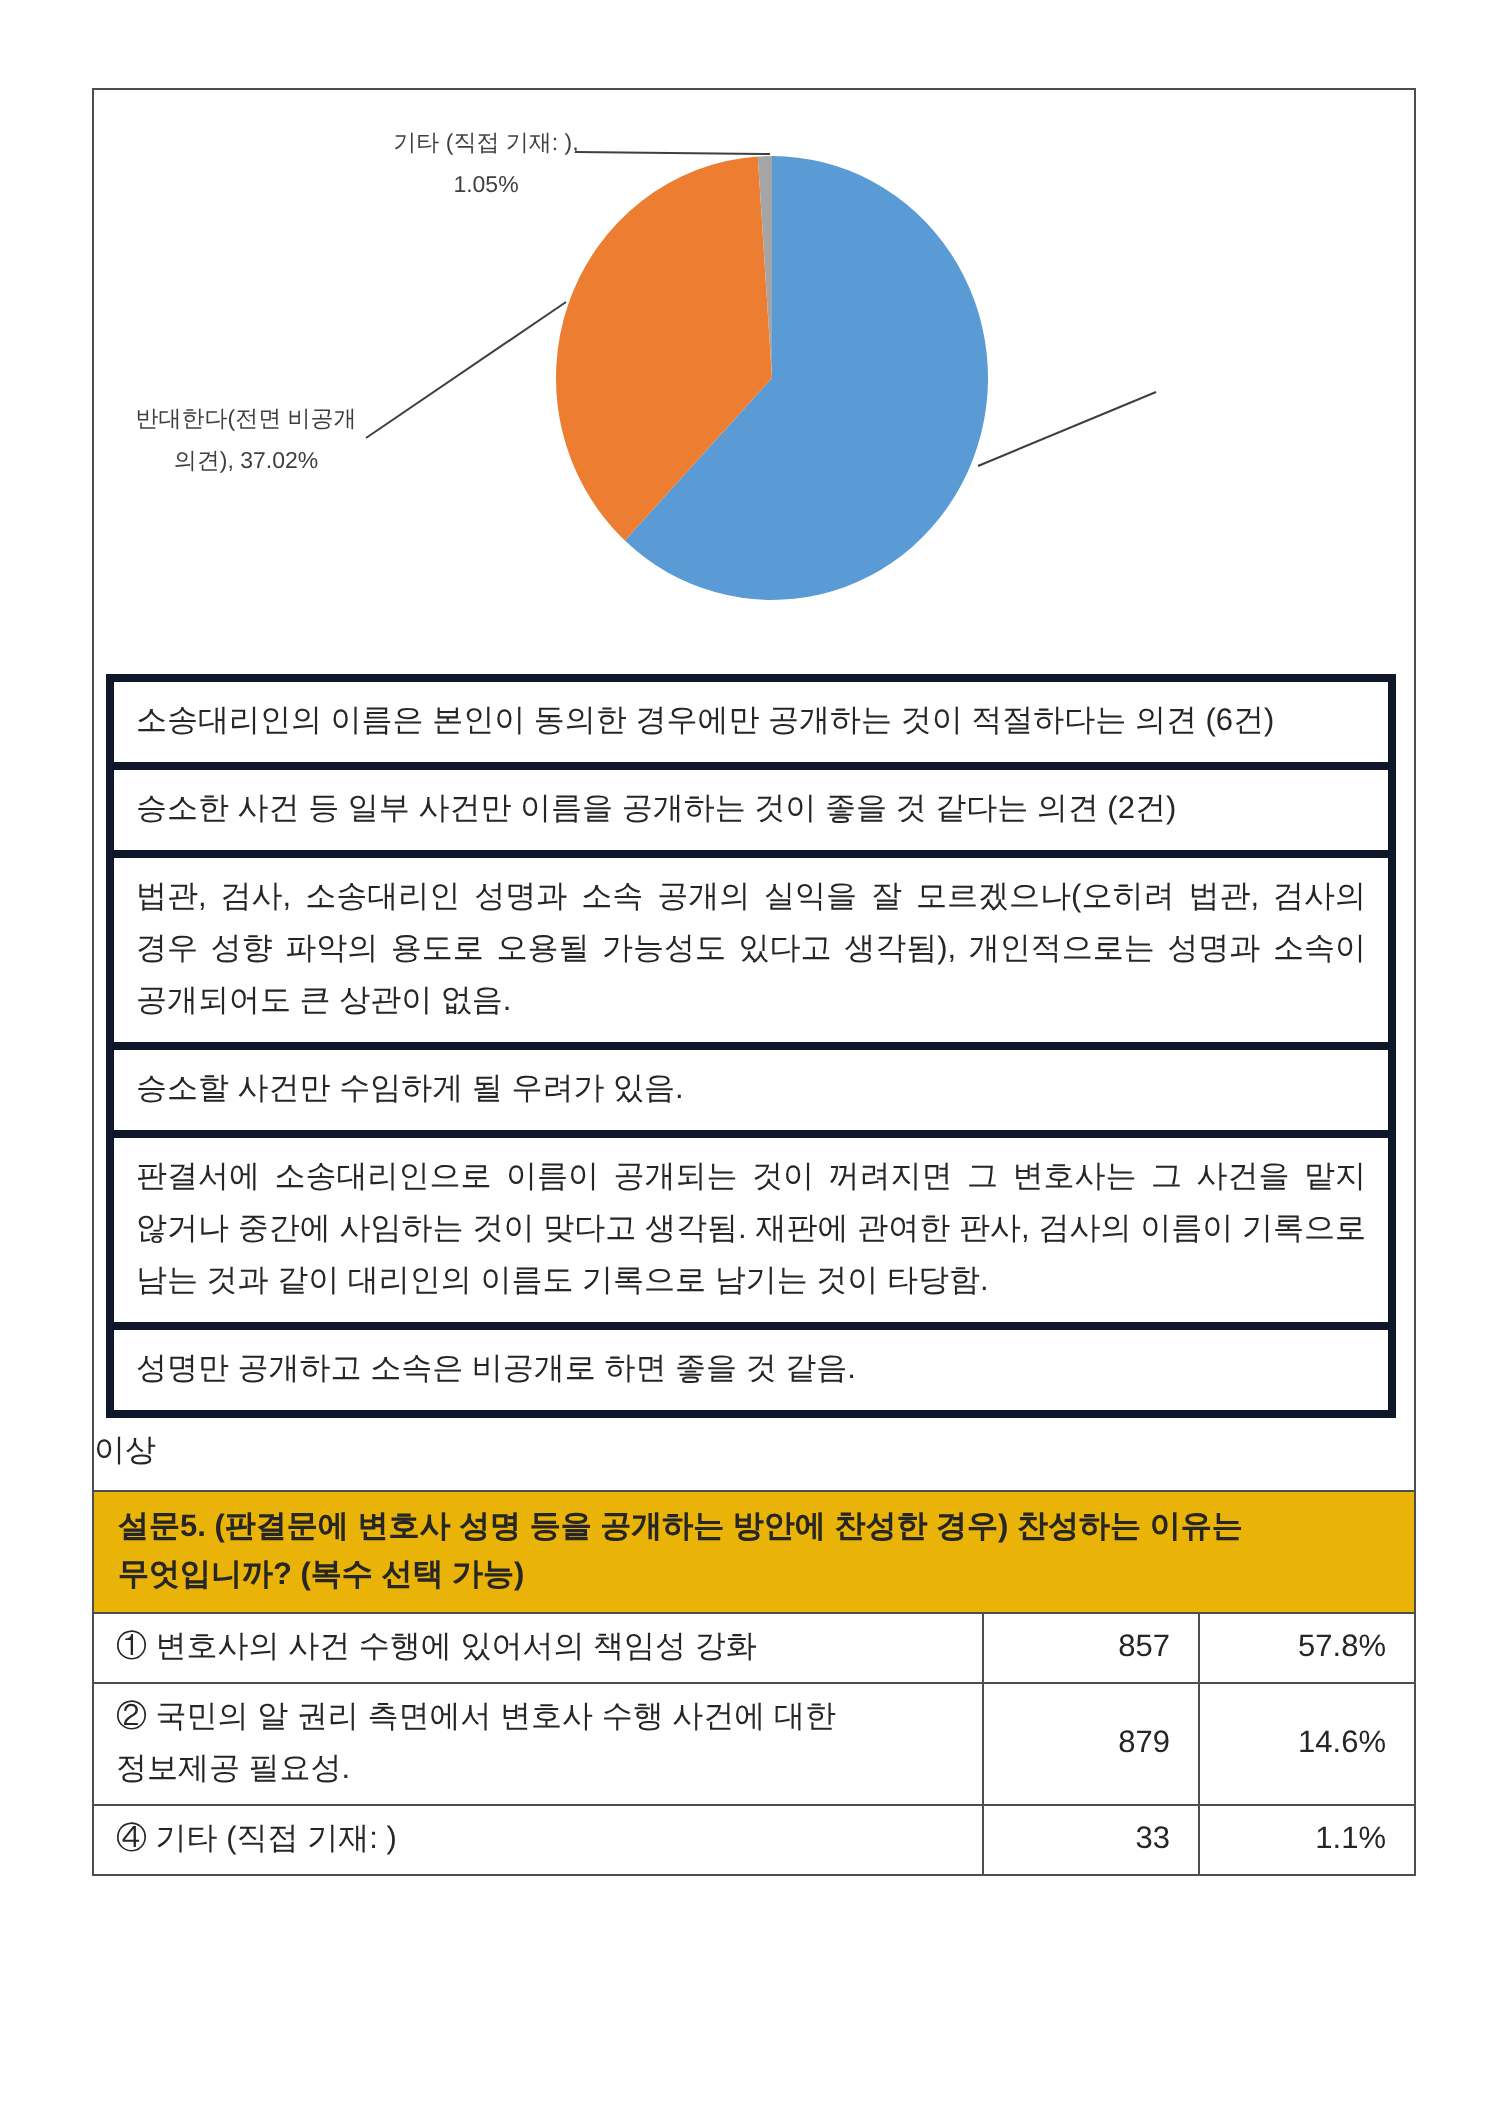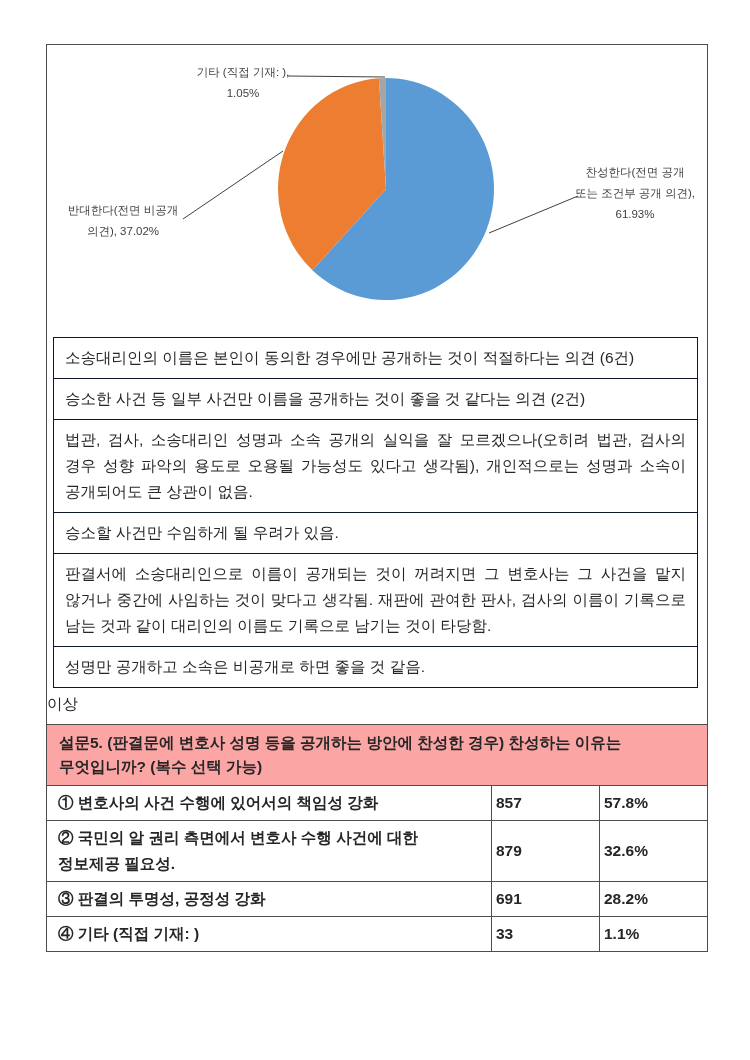--- a/index.html
+++ b/index.html
@@ -24,36 +24,36 @@
   .callout-approve { left:498px; top:117px; width:180px; }
   .callout-oppose  { left:2px;   top:155px; width:148px; }
 
   
   .opinions-heading { margin:8px 0 5px 13px; font-size:15.5px; }
   table { border-collapse:collapse; }
   .opinions-table {
     margin:0 9px 0 6px; width:645px; table-layout:fixed;
   }
   .opinions-table td {
-    border:1px solid #0f172a; padding:7px 11px; font-size:15.5px;
+    border:4px solid #0f172a; padding:7px 11px; font-size:15.5px;
     line-height:26px; text-align:justify; word-break:keep-all;
   }
   .end-note { text-align:left; padding:6px 14px 9px 0; font-size:15.5px; }
 
   
   .q5-table { width:662px; table-layout:fixed; margin-top:-1px; }
   .q5-table th, .q5-table td {
-    border:1px solid #4d4d4d; font-size:15.5px; box-sizing:border-box;font-weight:bold;
+    border:1px solid #4d4d4d; font-size:15.5px; box-sizing:border-box;
   }
   .q5-table th {
-    background:#fca5a5; font-weight:bold; text-align:left;
+    background:#eab308; font-weight:bold; text-align:left;
     padding:6px 12px; line-height:24px; word-break:keep-all;
   }
   .q5-table td.lbl { padding:4px 11px; line-height:26px; word-break:keep-all; }
-  .q5-table td.num { padding:4px 14px 4px 4px; line-height:26px; }
+  .q5-table td.num { text-align:right; padding:4px 14px 4px 4px; line-height:26px; }
   .col-count, .col-pct { width:108px; }
 </style>
 </head>
 <body>
 
 <div class="page">
   <div class="content">
 
     <div class="panel">
 
@@ -63,23 +63,20 @@
               <path d="M339,144 L339.00,33.00 A108,111 0 1 1 265.42,225.25 Z" fill="#5B9BD5"></path>
               <path d="M339,144 L265.42,225.25 A108,111 0 0 1 331.88,33.24 Z" fill="#ED7D31"></path>
               <path d="M339,144 L331.88,33.24 A108,111 0 0 1 339.00,33.00 Z" fill="#A5A5A5"></path>
             </g>
           <polyline points="241,31 338,32" fill="none" stroke="#3f3f3f" stroke-width="1"></polyline>
           <polyline points="531,151 442,188" fill="none" stroke="#3f3f3f" stroke-width="1"></polyline>
           <polyline points="136,174 236,106" fill="none" stroke="#3f3f3f" stroke-width="1"></polyline>
         </svg>
         <div class="callout callout-etc">기타 (직접 기재: ),
 1.05%</div>
-        <div class="callout callout-approve">찬성한다(전면 공개
-또는 조건부 공개 의견),
-61.93%</div>
         <div class="callout callout-oppose">반대한다(전면 비공개
 의견), 37.02%</div>
       </div>
 
 
       <table class="opinions-table">
         <tbody>
           <tr>
             <td>소송대리인의 이름은 본인이 동의한 경우에만 공개하는 것이 적절하다는 의견 (6건)</td>
             </tr>
@@ -117,26 +114,21 @@
       </thead>
       <tbody>
         <tr>
           <td class="lbl">① 변호사의 사건 수행에 있어서의 책임성 강화</td>
           <td class="num">857</td>
           <td class="num">57.8%</td>
         </tr>
         <tr>
           <td class="lbl">② 국민의 알 권리 측면에서 변호사 수행 사건에 대한 정보제공 필요성.</td>
           <td class="num">879</td>
-          <td class="num">32.6%</td>
-        </tr>
-        <tr>
-          <td class="lbl">③ 판결의 투명성, 공정성 강화</td>
-          <td class="num">691</td>
-          <td class="num">28.2%</td>
+          <td class="num">14.6%</td>
         </tr>
         <tr>
           <td class="lbl">④ 기타 (직접 기재: )</td>
           <td class="num">33</td>
           <td class="num">1.1%</td>
         </tr>
       </tbody>
     </table>
 
   </div>

